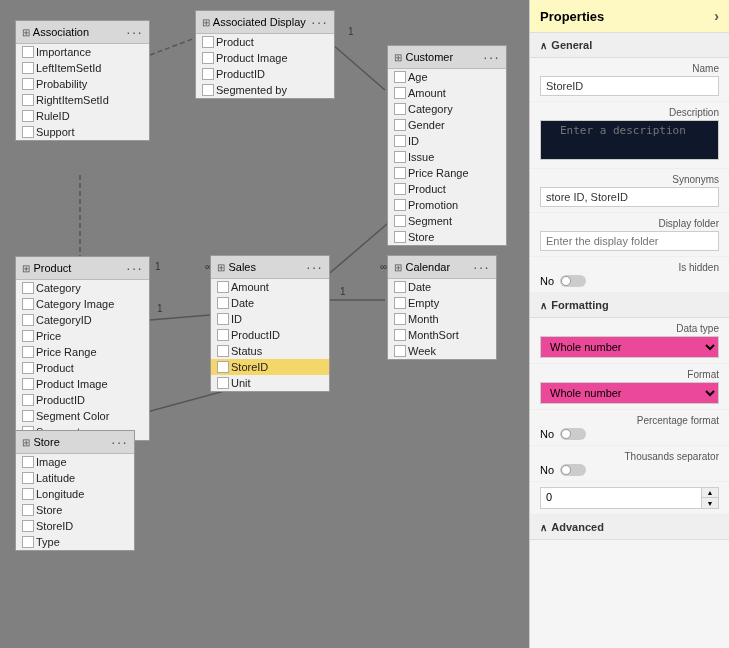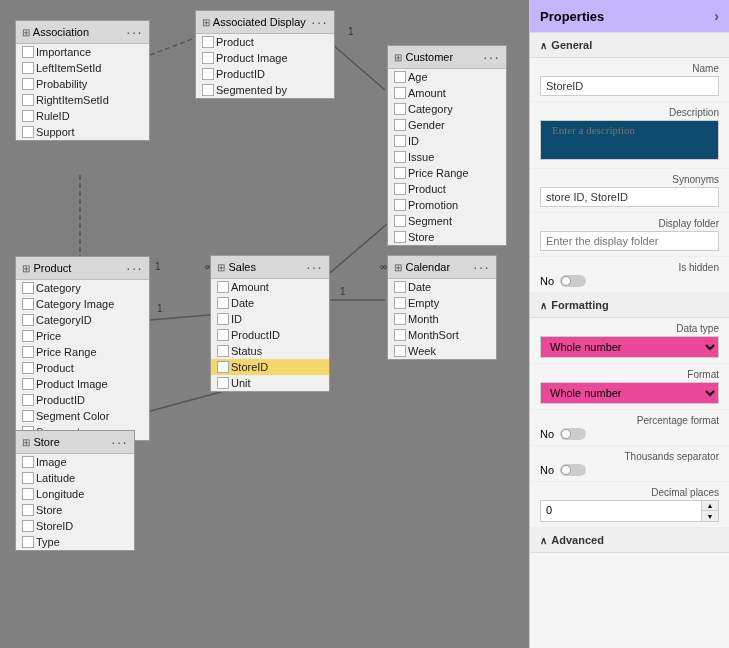--- a/index.html
+++ b/index.html
@@ -90,21 +90,21 @@
       overflow-y: auto;
     }
     .panel-header {
       display: flex;
       align-items: center;
       justify-content: space-between;
       padding: 8px 10px;
       font-weight: 600;
       font-size: 13px;
       border-bottom: 1px solid #ddd;
-      background: #c4b5fd;
+      background: #fef9c3;
     }
     .panel-header .chevron {
       font-size: 14px;
       color: #555;
     }
     .section-header {
       display: flex;
       align-items: center;
       padding: 6px 10px;
       font-weight: 600;
@@ -135,27 +135,26 @@
       background: #fff;
       font-size: 11px;
       color: #333;
     }
     .prop-input.placeholder {
       color: #aaa;
     }
     .prop-textarea {
       width: 100%;
       height: 40px;
-      padding: 3px 11px;
+      padding: 3px 19px;
       border: 1px solid #ccc;
-      background: #0c4a6e;
+      background: #0f172a;
       font-size: 11px;
       resize: none;
       color: #aaa;
-      font-family: Liberation Serif, serif;
     }
     .prop-select {
       width: 100%;
       padding: 3px 5px;
       border: 1px solid #ccc;
       background: #ec4899;
       font-size: 11px;
       appearance: auto;
     }
     .toggle-row {
@@ -556,21 +555,20 @@
       <span>No</span>
       <div class="toggle">
         <div class="toggle-track off">
           <div class="toggle-thumb"></div>
         </div>
       </div>
     </div>
   </div>
 
   <div class="prop-field">
-    <div class="prop-label">Decimal places</div>
     <div class="stepper">
       <span class="stepper-value">0</span>
       <div class="stepper-buttons">
         <button class="stepper-btn">▲</button>
         <button class="stepper-btn">▼</button>
       </div>
     </div>
   </div>
 
   <div class="section-header">

